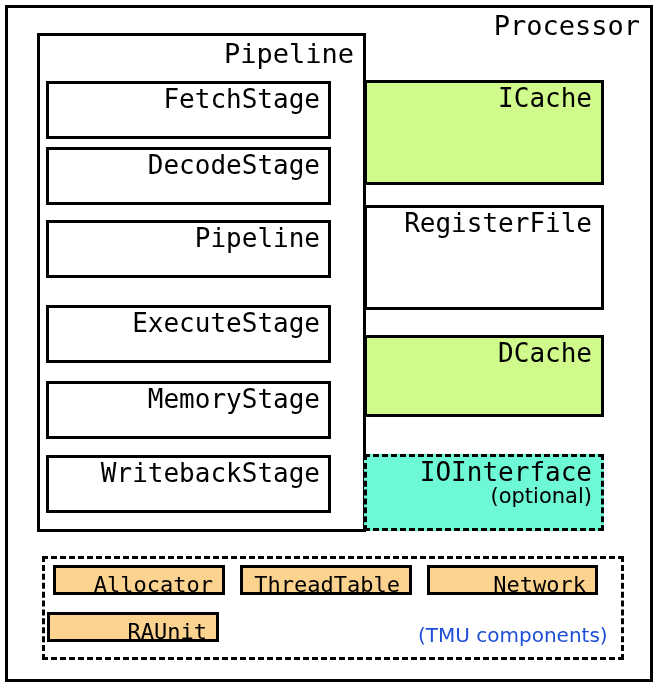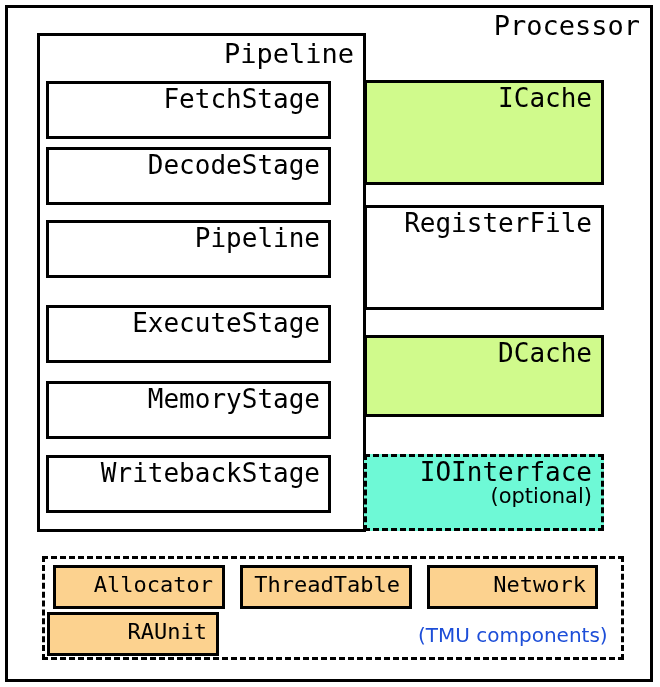--- a/index.html
+++ b/index.html
@@ -108,21 +108,21 @@
   
   #tmu {
     left: 42px;
     top: 556px;
     width: 582px;
     height: 104px;
     border-width: 3px;
   }
   .tmu-box {
     border-width: 3px;
-    height: 44px;
+    height: 30px;
     padding-left: 12px;
   }
   .tmu-box .lbl {
     font-size: 22px;
     top: 4px;
     right: 9px;
     line-height: 26px;
   }
   #tmu-caption {
     position: absolute;

